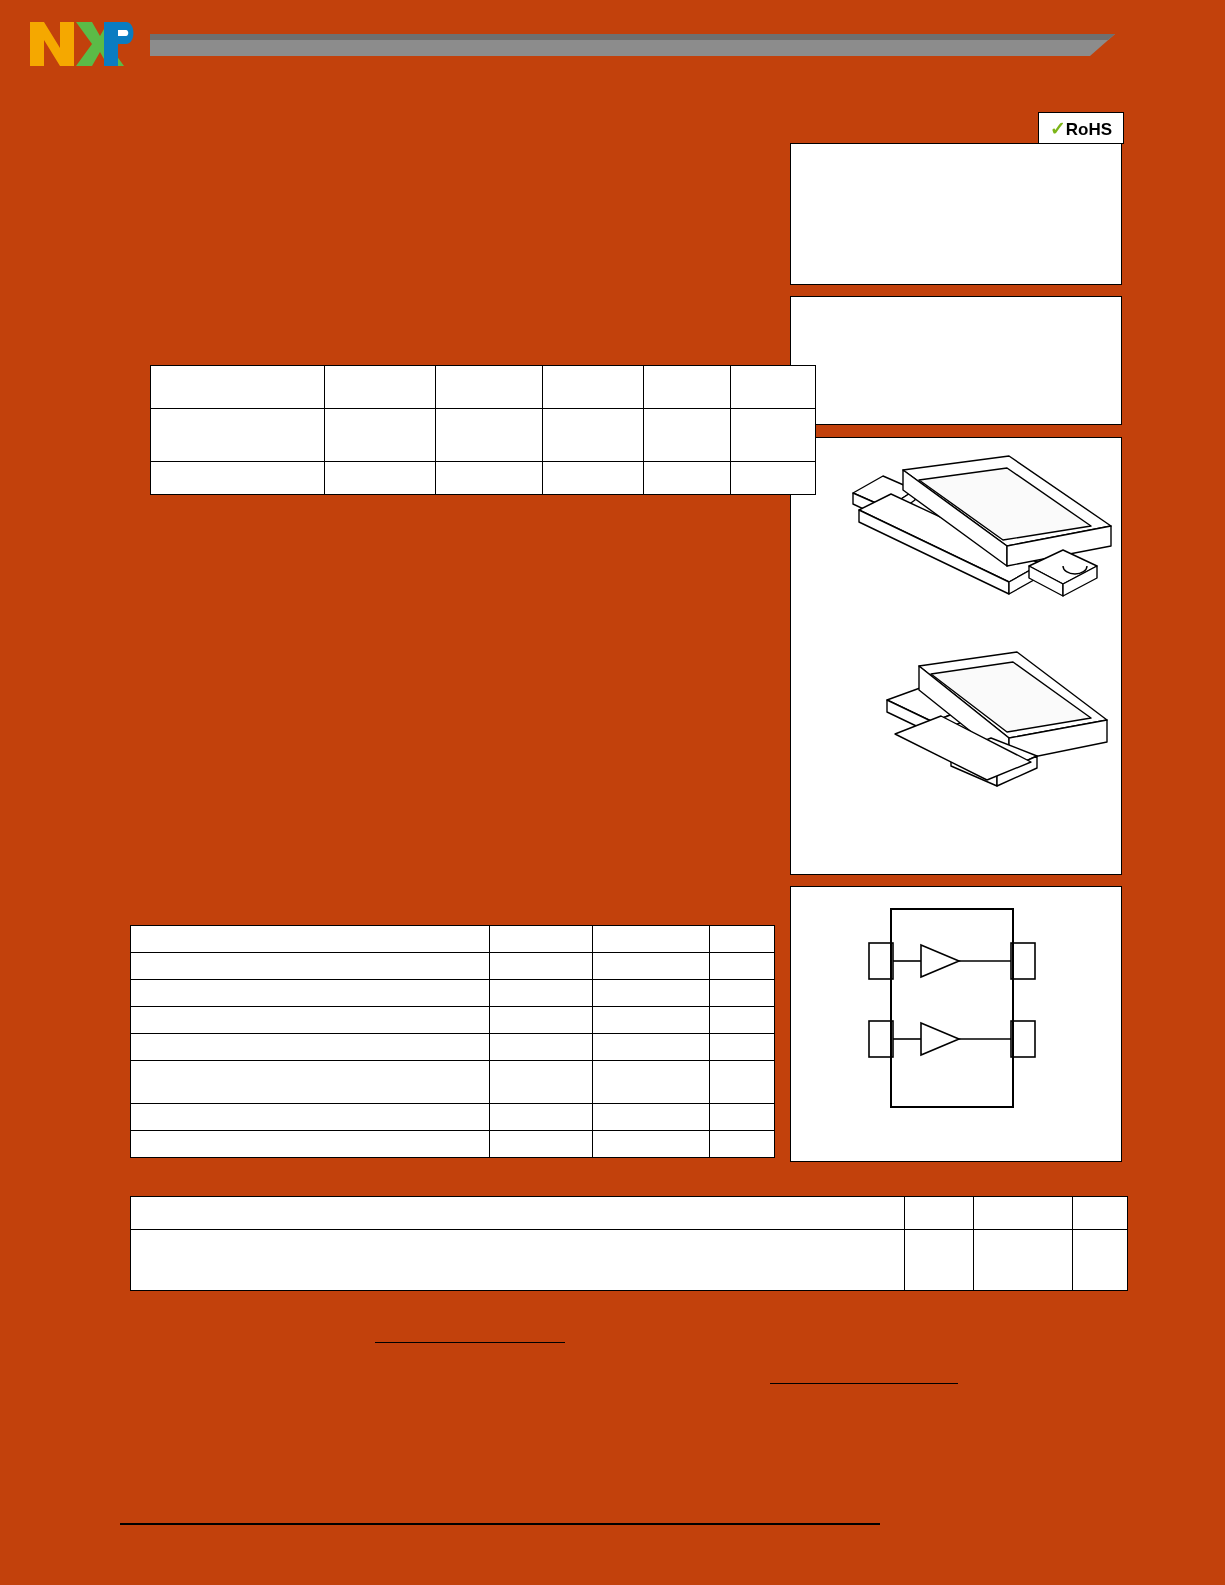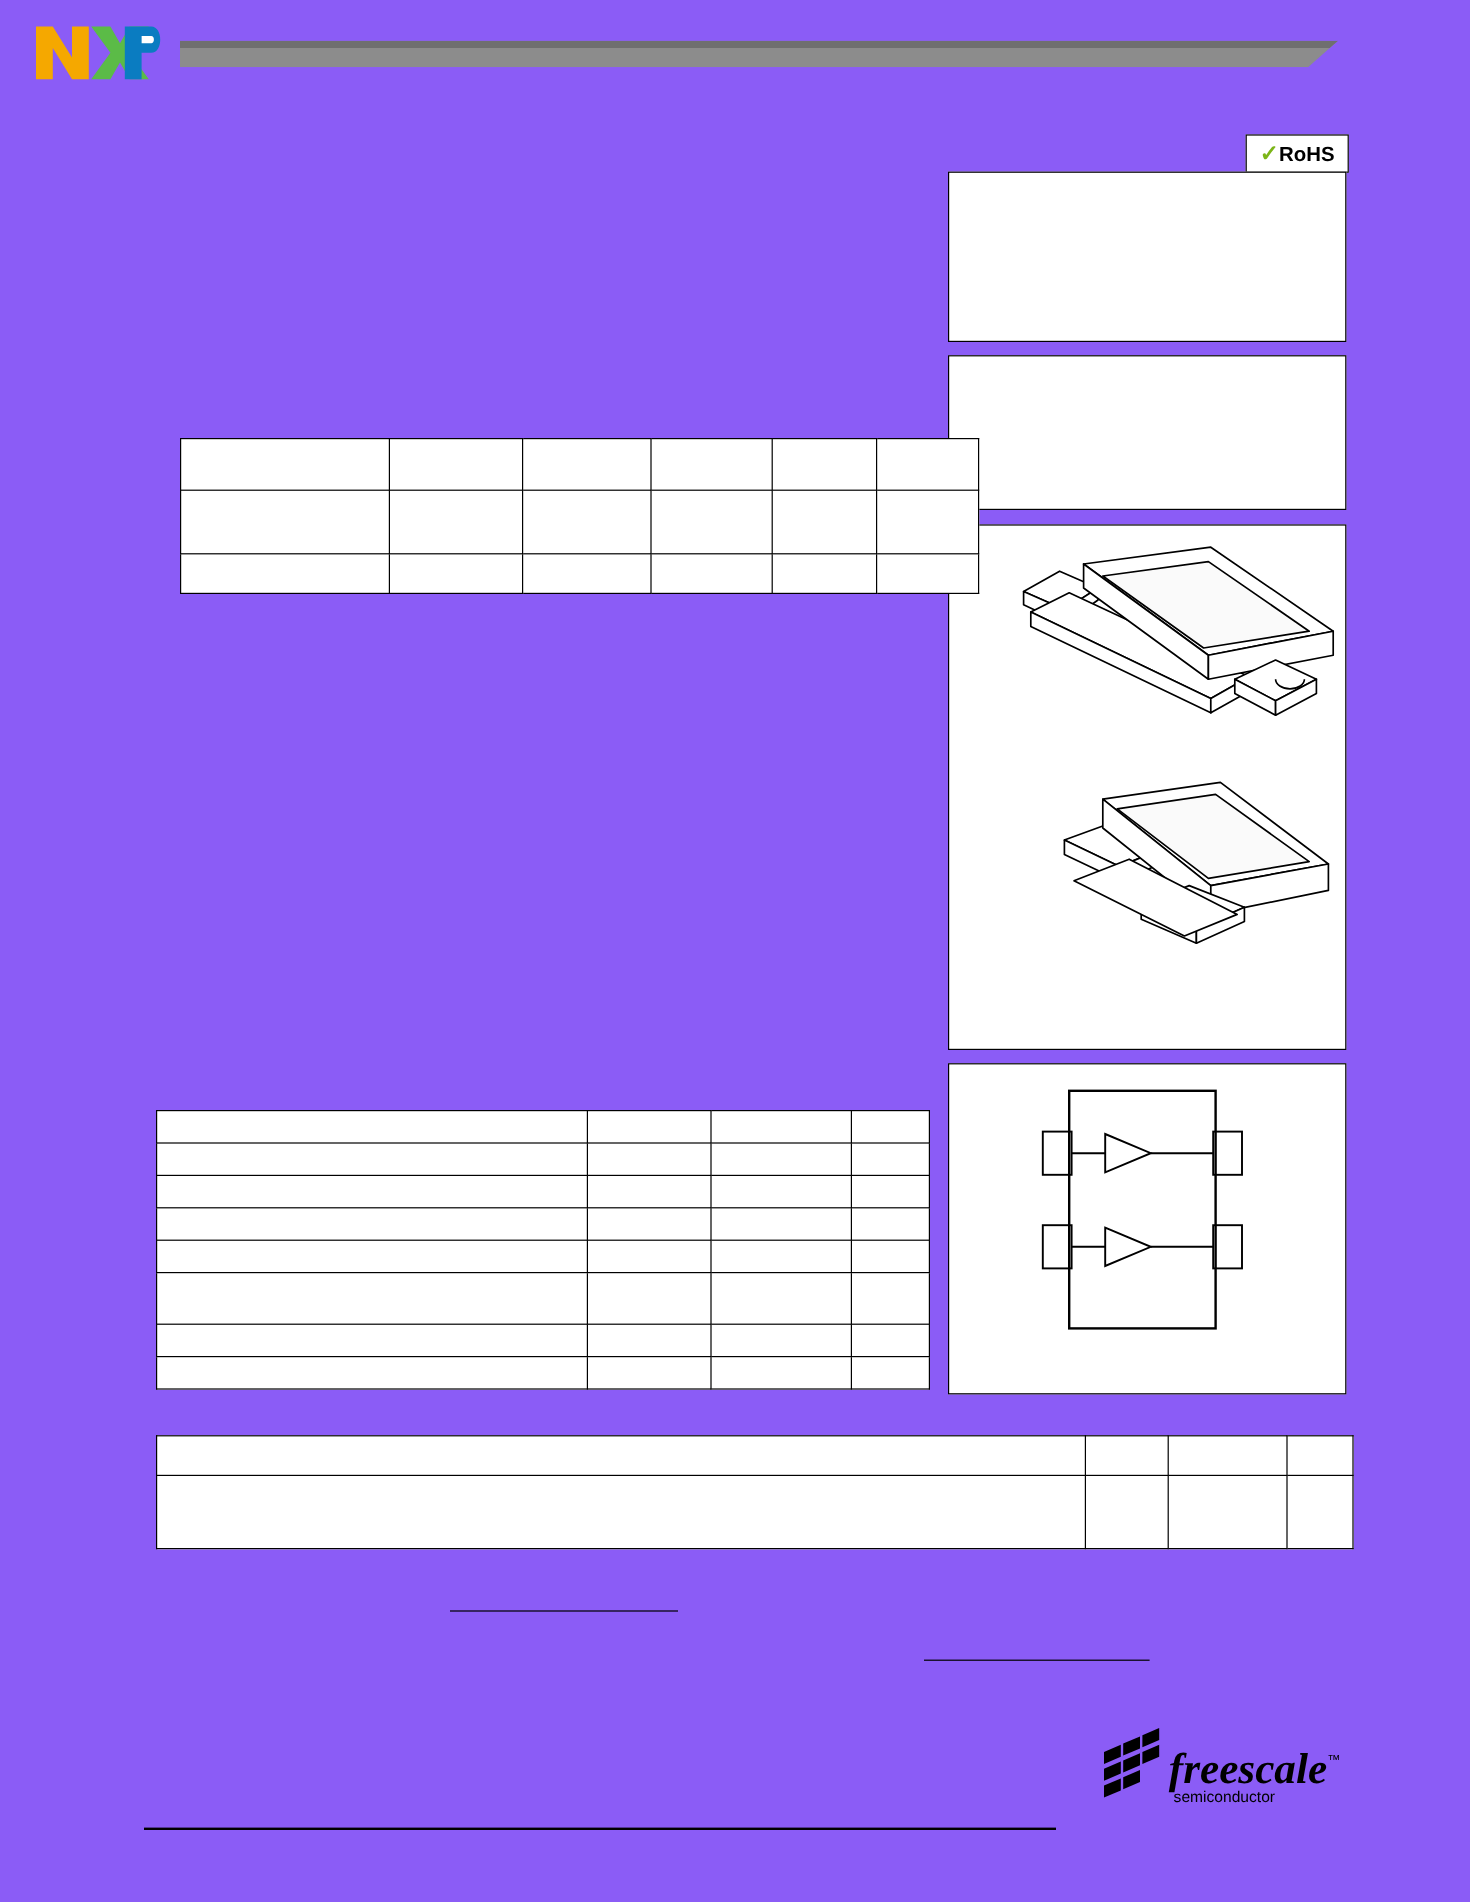--- a/index.html
+++ b/index.html
@@ -8,21 +8,21 @@
     background: #ffffff;
   }
   body {
     font-family: "Liberation Sans", sans-serif;
     color: #000000;
   }
   #page {
     position: relative;
     width: 1225px;
     height: 1585px;
-    background: #8b5cf6;
+    background: #c2410c;
     overflow: hidden;
   }
 
   
   .nxp-logo {
     position: absolute;
     left: 26px;
     top: 18px;
     width: 112px;
     height: 52px;
@@ -333,32 +333,14 @@
     </tbody>
   </table>
 
   <div class="rule" id="rule-1"></div>
   <div class="rule" id="rule-2"></div>
   <div class="rule" id="rule-footer"></div>
 
   <span class="invisible-text" style="position:absolute;left:375px;top:1346px;font-size:10px;"></span>
   <span class="invisible-text" style="position:absolute;left:770px;top:1387px;font-size:10px;"></span>
 
-  <div class="fs-logo">
-    <svg width="200" height="78" viewBox="0 0 200 78" xmlns="http://www.w3.org/2000/svg">
-      <g fill="#000">
-
-        <polygon points="2,30 16,24 16,34 2,40"></polygon>
-        <polygon points="18,23 32,17 32,27 18,33"></polygon>
-        <polygon points="34,16 48,10 48,20 34,26"></polygon>
-        <polygon points="2,44 16,38 16,48 2,54"></polygon>
-        <polygon points="18,37 32,31 32,41 18,47"></polygon>
-        <polygon points="34,30 48,24 48,34 34,40"></polygon>
-        <polygon points="2,58 16,52 16,62 2,68"></polygon>
-        <polygon points="18,51 32,45 32,55 18,61"></polygon>
-      </g>
-      <text x="56" y="56" font-family="Liberation Serif, serif" font-size="36" font-style="italic" font-weight="bold" fill="#000">freescale</text>
-      <text x="60" y="72" font-family="Liberation Sans, sans-serif" font-size="13" fill="#000">semiconductor</text>
-      <text x="188" y="40" font-family="Liberation Sans, sans-serif" font-size="11" fill="#000">™</text>
-    </svg>
-  </div>
 
 </div>
 
 </body></html>

